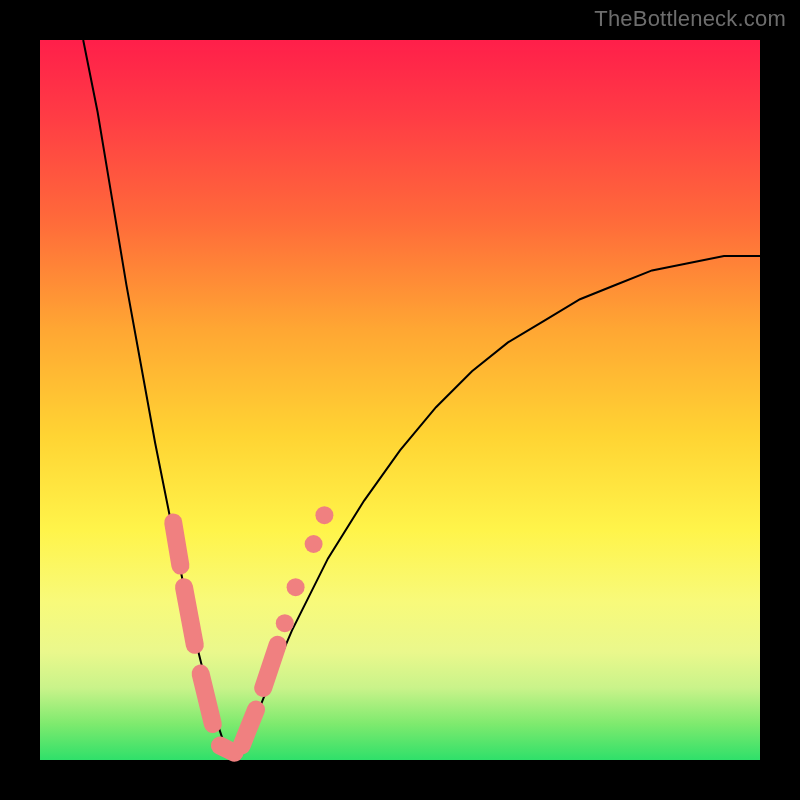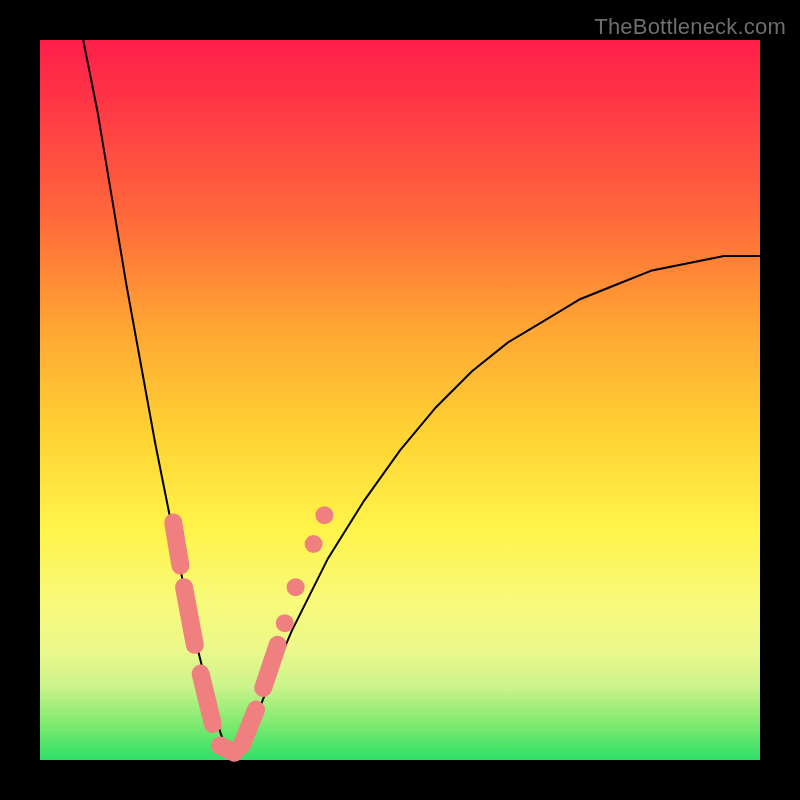--- a/index.html
+++ b/index.html
@@ -32,21 +32,21 @@
       #fff44a 68%,
       #f8fa7a 78%,
       #eaf88c 85%,
       #c9f38a 90%,
       #7eea6e 95%,
       #2fe06a 100%
     );
   }
   .watermark {
     position: absolute;
-    top: 14px;
+    top: 6px;
     right: 14px;
     color: #6d6d6d;
     font-size: 22px;
     letter-spacing: 0.2px;
     user-select: none;
   }
   svg.curve {
     position: absolute;
     left: 0;
     top: 0;

